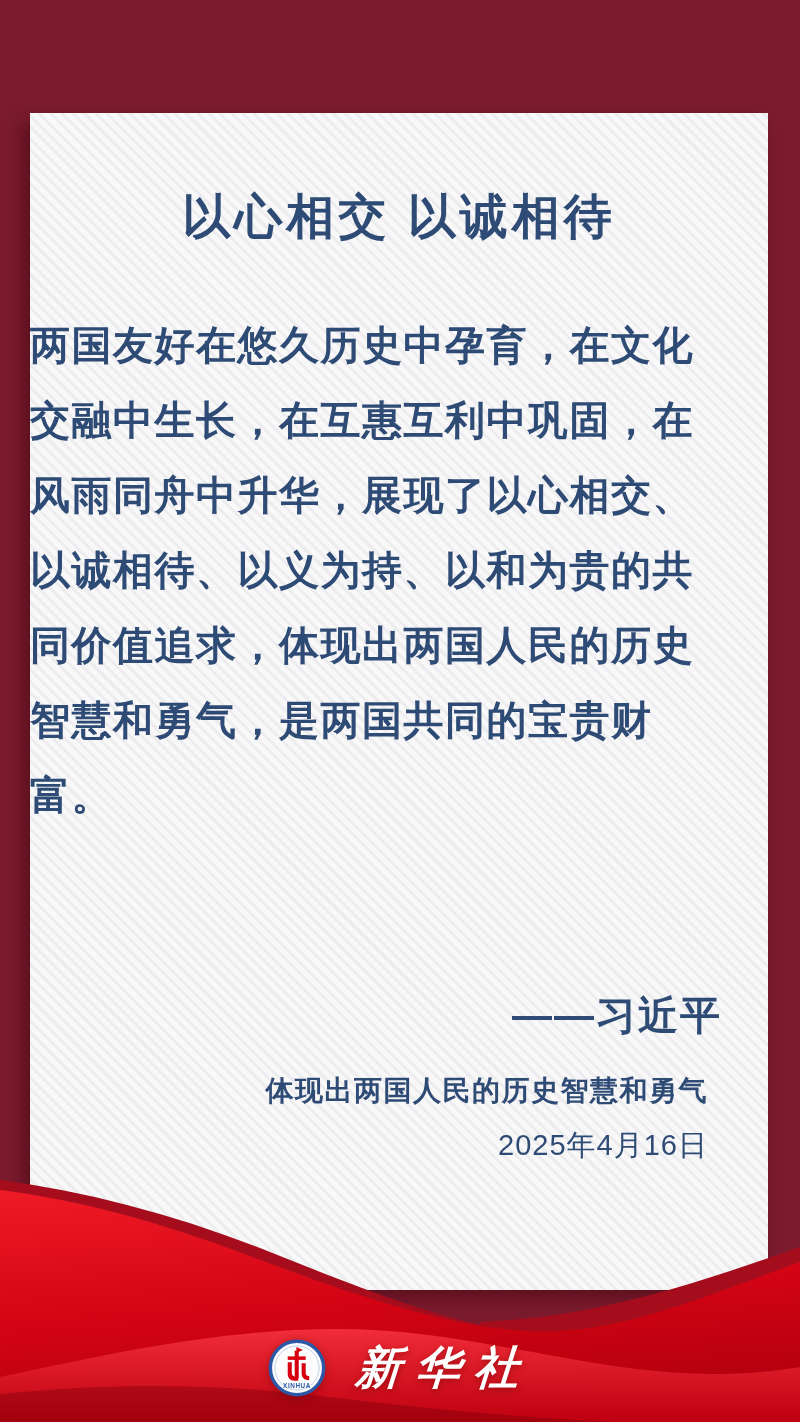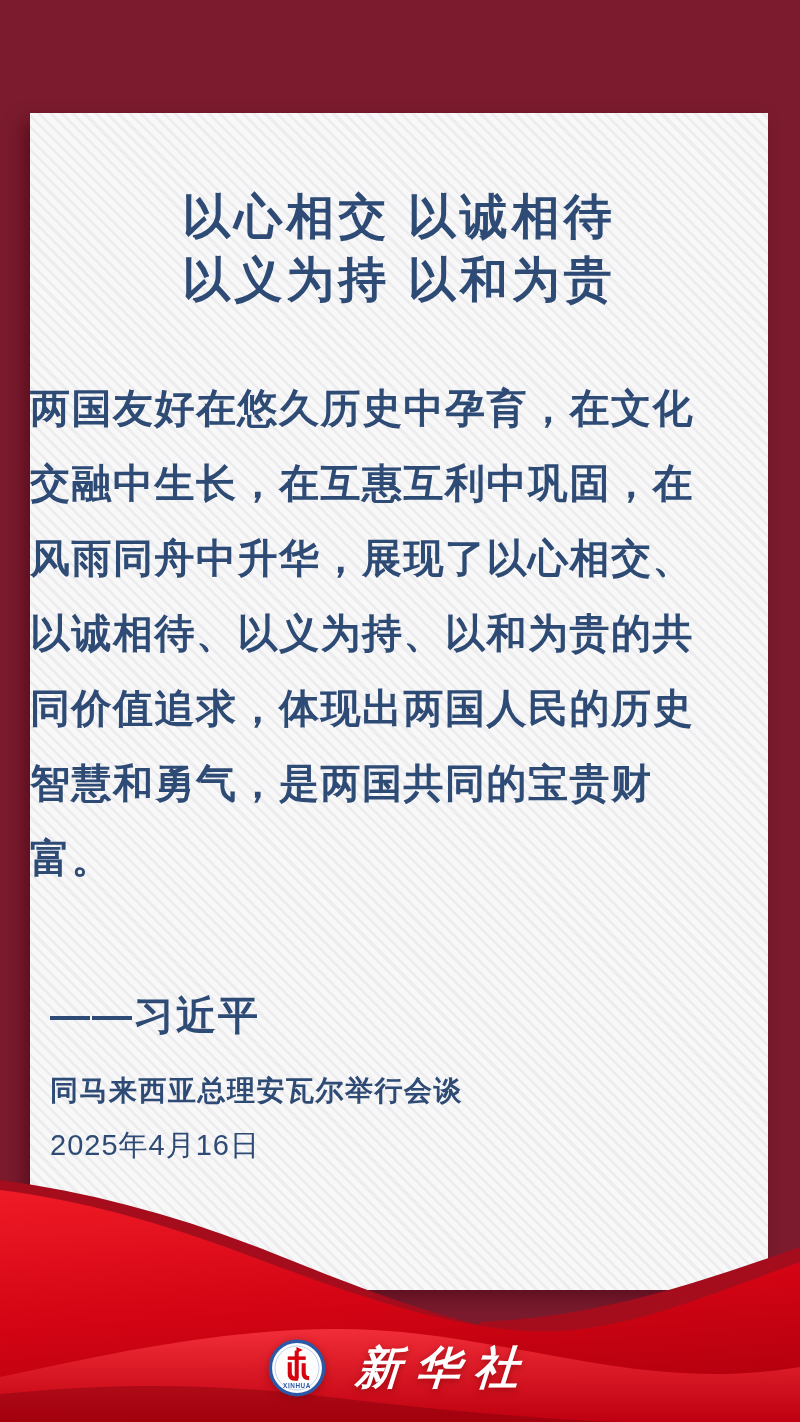--- a/index.html
+++ b/index.html
@@ -35,22 +35,22 @@
     padding-right:50px;
     color:#2e4b75;
     font-size:40px;font-weight:700;
     line-height:75px;letter-spacing:1.5px;
     text-align:left;
     word-break:normal;
   }
 
   .sign-block{
     position:absolute;left:0;right:10px;top:878px;
+    text-align:right;
     color:#2e4b75;
-    padding-left:20px;
   }
   .attribution{
     padding-right:36px;
     font-size:40px;font-weight:900;letter-spacing:2px;
     line-height:48px;
   }
   .occasion{
     margin-top:32px;
     padding-right:50px;
     font-size:28px;font-weight:700;letter-spacing:1.5px;
@@ -86,28 +86,27 @@
   }
 </style>
 </head>
 <body>
 
 <div class="poster">
 
   <div class="card">
     <h1 class="title">
       <span>以心相交 以诚相待</span>
-      <span>以义为持 以和为贵</span>
     </h1>
 
     <p class="body-text">两国友好在悠久历史中孕育，在文化交融中生长，在互惠互利中巩固，在风雨同舟中升华，展现了以心相交、以诚相待、以义为持、以和为贵的共同价值追求，体现出两国人民的历史智慧和勇气，是两国共同的宝贵财富。</p>
 
     <div class="sign-block">
       <div class="attribution">——习近平</div>
-      <div class="occasion">同马来西亚总理安瓦尔举行会谈</div>
+      <div class="occasion">体现出两国人民的历史智慧和勇气</div>
       <div class="date-line">2025年4月16日</div>
     </div>
   </div>
 
   <svg class="waves" viewBox="0 0 800 280" preserveAspectRatio="none" aria-hidden="true">
     <defs>
       <linearGradient id="gradMain" x1="0" y1="0" x2="0.25" y2="1">
         <stop offset="0" stop-color="#ef1b26"></stop>
         <stop offset="0.55" stop-color="#d40414"></stop>
         <stop offset="1" stop-color="#b4000e"></stop>

